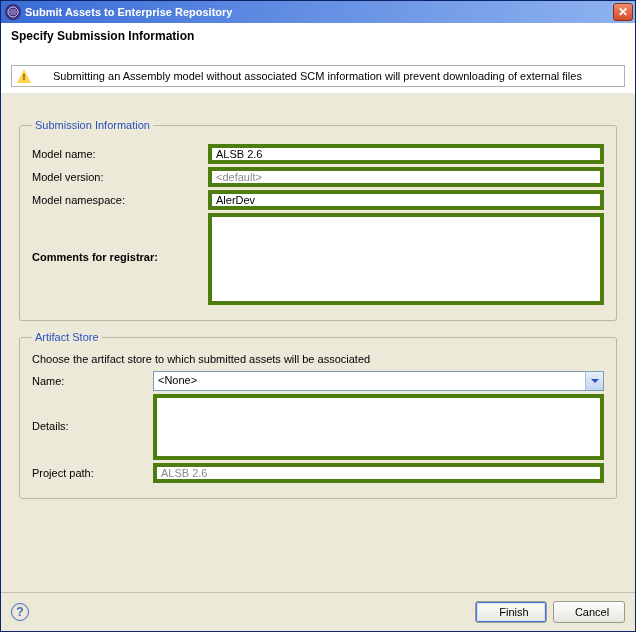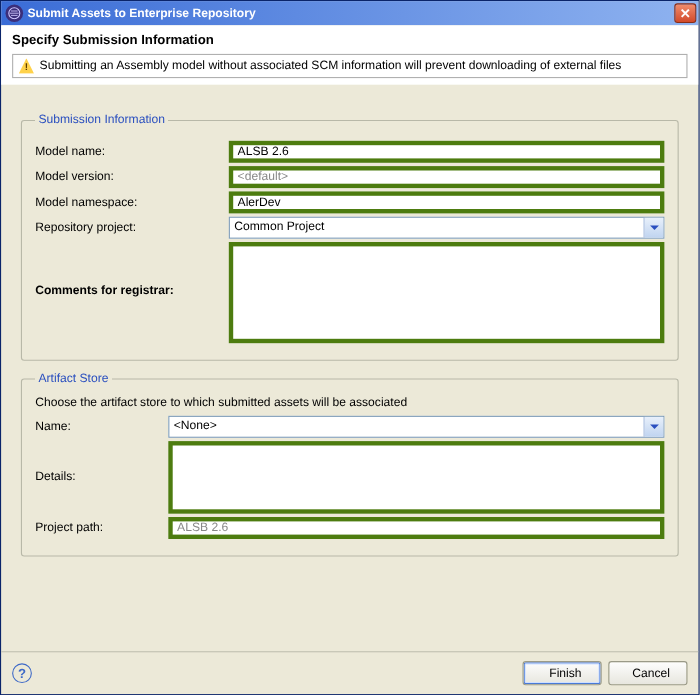--- a/index.html
+++ b/index.html
@@ -46,28 +46,28 @@
     cursor: pointer;
   }
   .header {
     background: #fff;
     padding: 6px 10px 6px 10px;
   }
   .header .heading {
     font-weight: bold;
     font-size: 12px;
     color: #000;
-    margin-bottom: 6px;
+    margin-bottom: 22px;
   }
   .header .warning-box {
     border: 1px solid #b0b0b0;
     padding: 3px 5px;
     display: flex;
     align-items: center;
-    gap: 5px;
+    gap: 22px;
     font-size: 11px;
   }
   .warn-icon {
     width: 14px; height: 14px;
     display: inline-block;
     background: #ffd24a;
     clip-path: polygon(50% 0%, 100% 100%, 0% 100%);
     position: relative;
   }
   .warn-icon::after {
@@ -219,29 +219,20 @@
       <input type="text" value="ALSB 2.6" style="">
     </div>
     <div class="form-row">
       <label>Model version:</label>
       <input type="text" disabled="" value="&lt;default&gt;" style="">
     </div>
     <div class="form-row">
       <label>Model namespace:</label>
       <input type="text" value="AlerDev" style="">
     </div>
-    <div class="form-row">
-      <label>Repository project:</label>
-      <div class="select">
-        <div class="select-value">Common Project</div>
-        <div class="select-btn">
-          <span class="chevron"></span>
-        </div>
-      </div>
-    </div>
     <div class="form-row top-align">
       <label style="padding-top:38px;font-weight:bold;">Comments for registrar:</label>
       <textarea style=""></textarea>
     </div>
   </fieldset>
 
   <fieldset class="groupbox artifact">
     <legend>Artifact Store</legend>
     <div class="instr">Choose the artifact store to which submitted assets will be associated</div>
 

